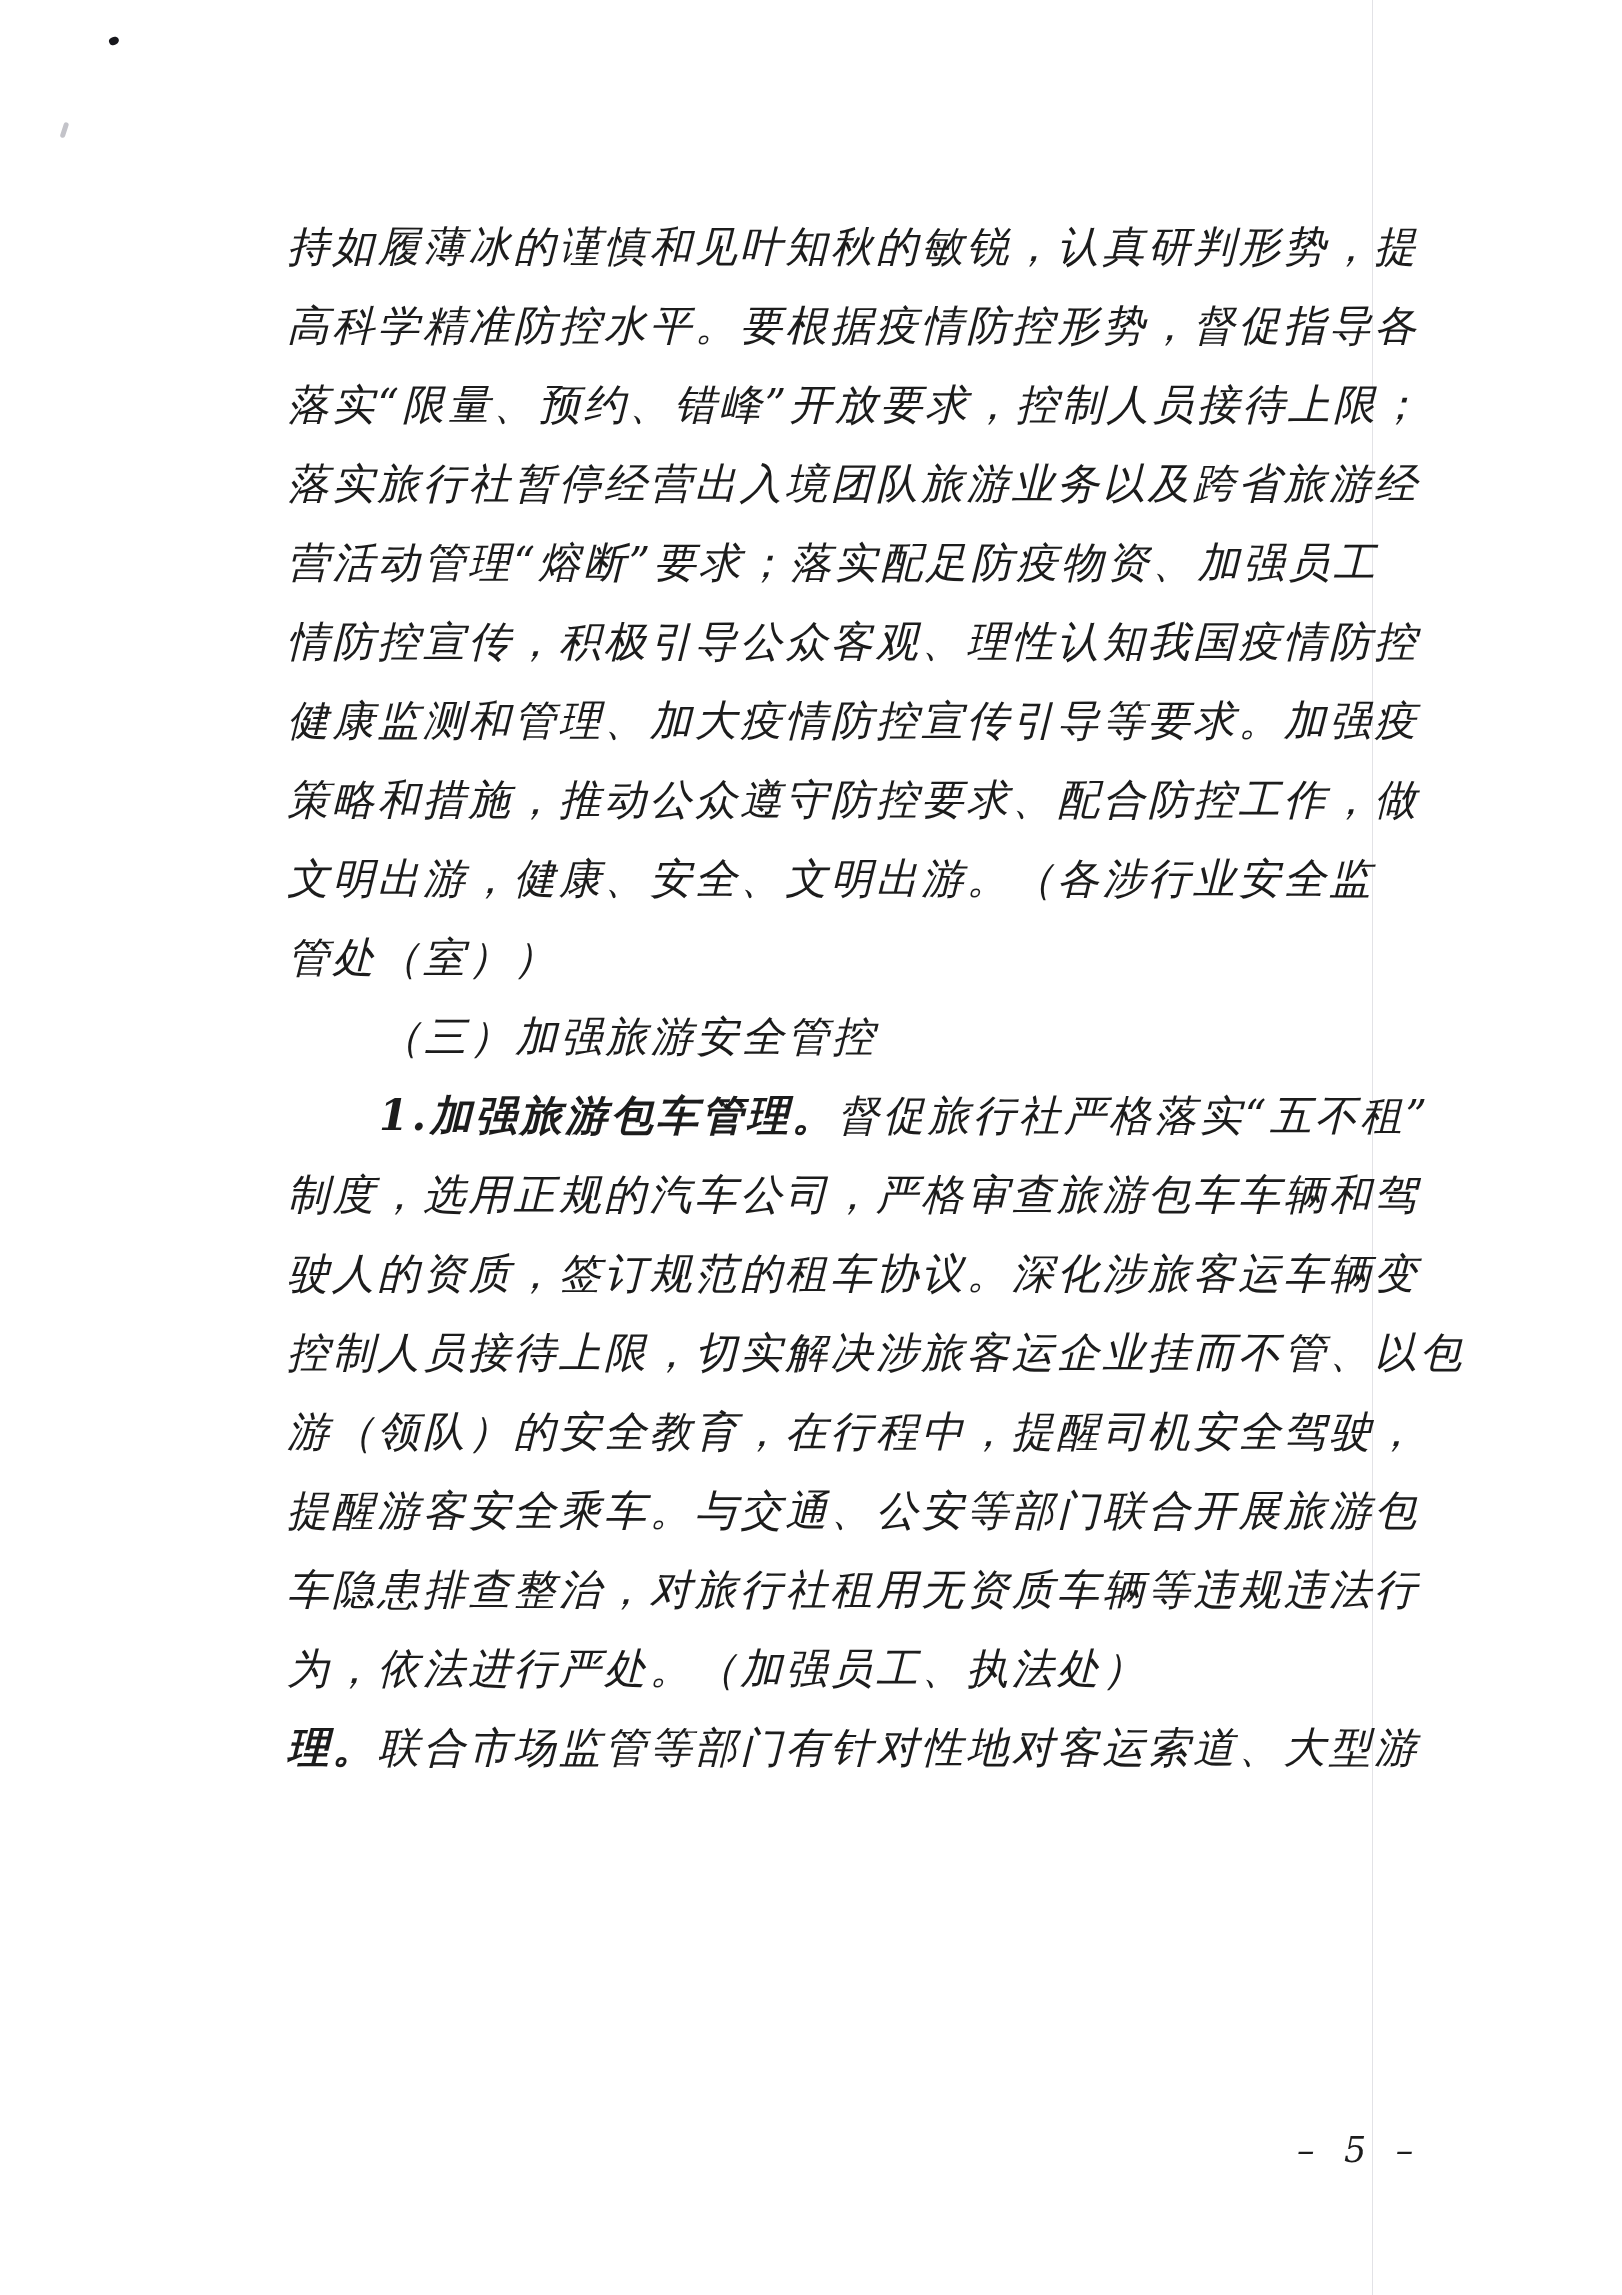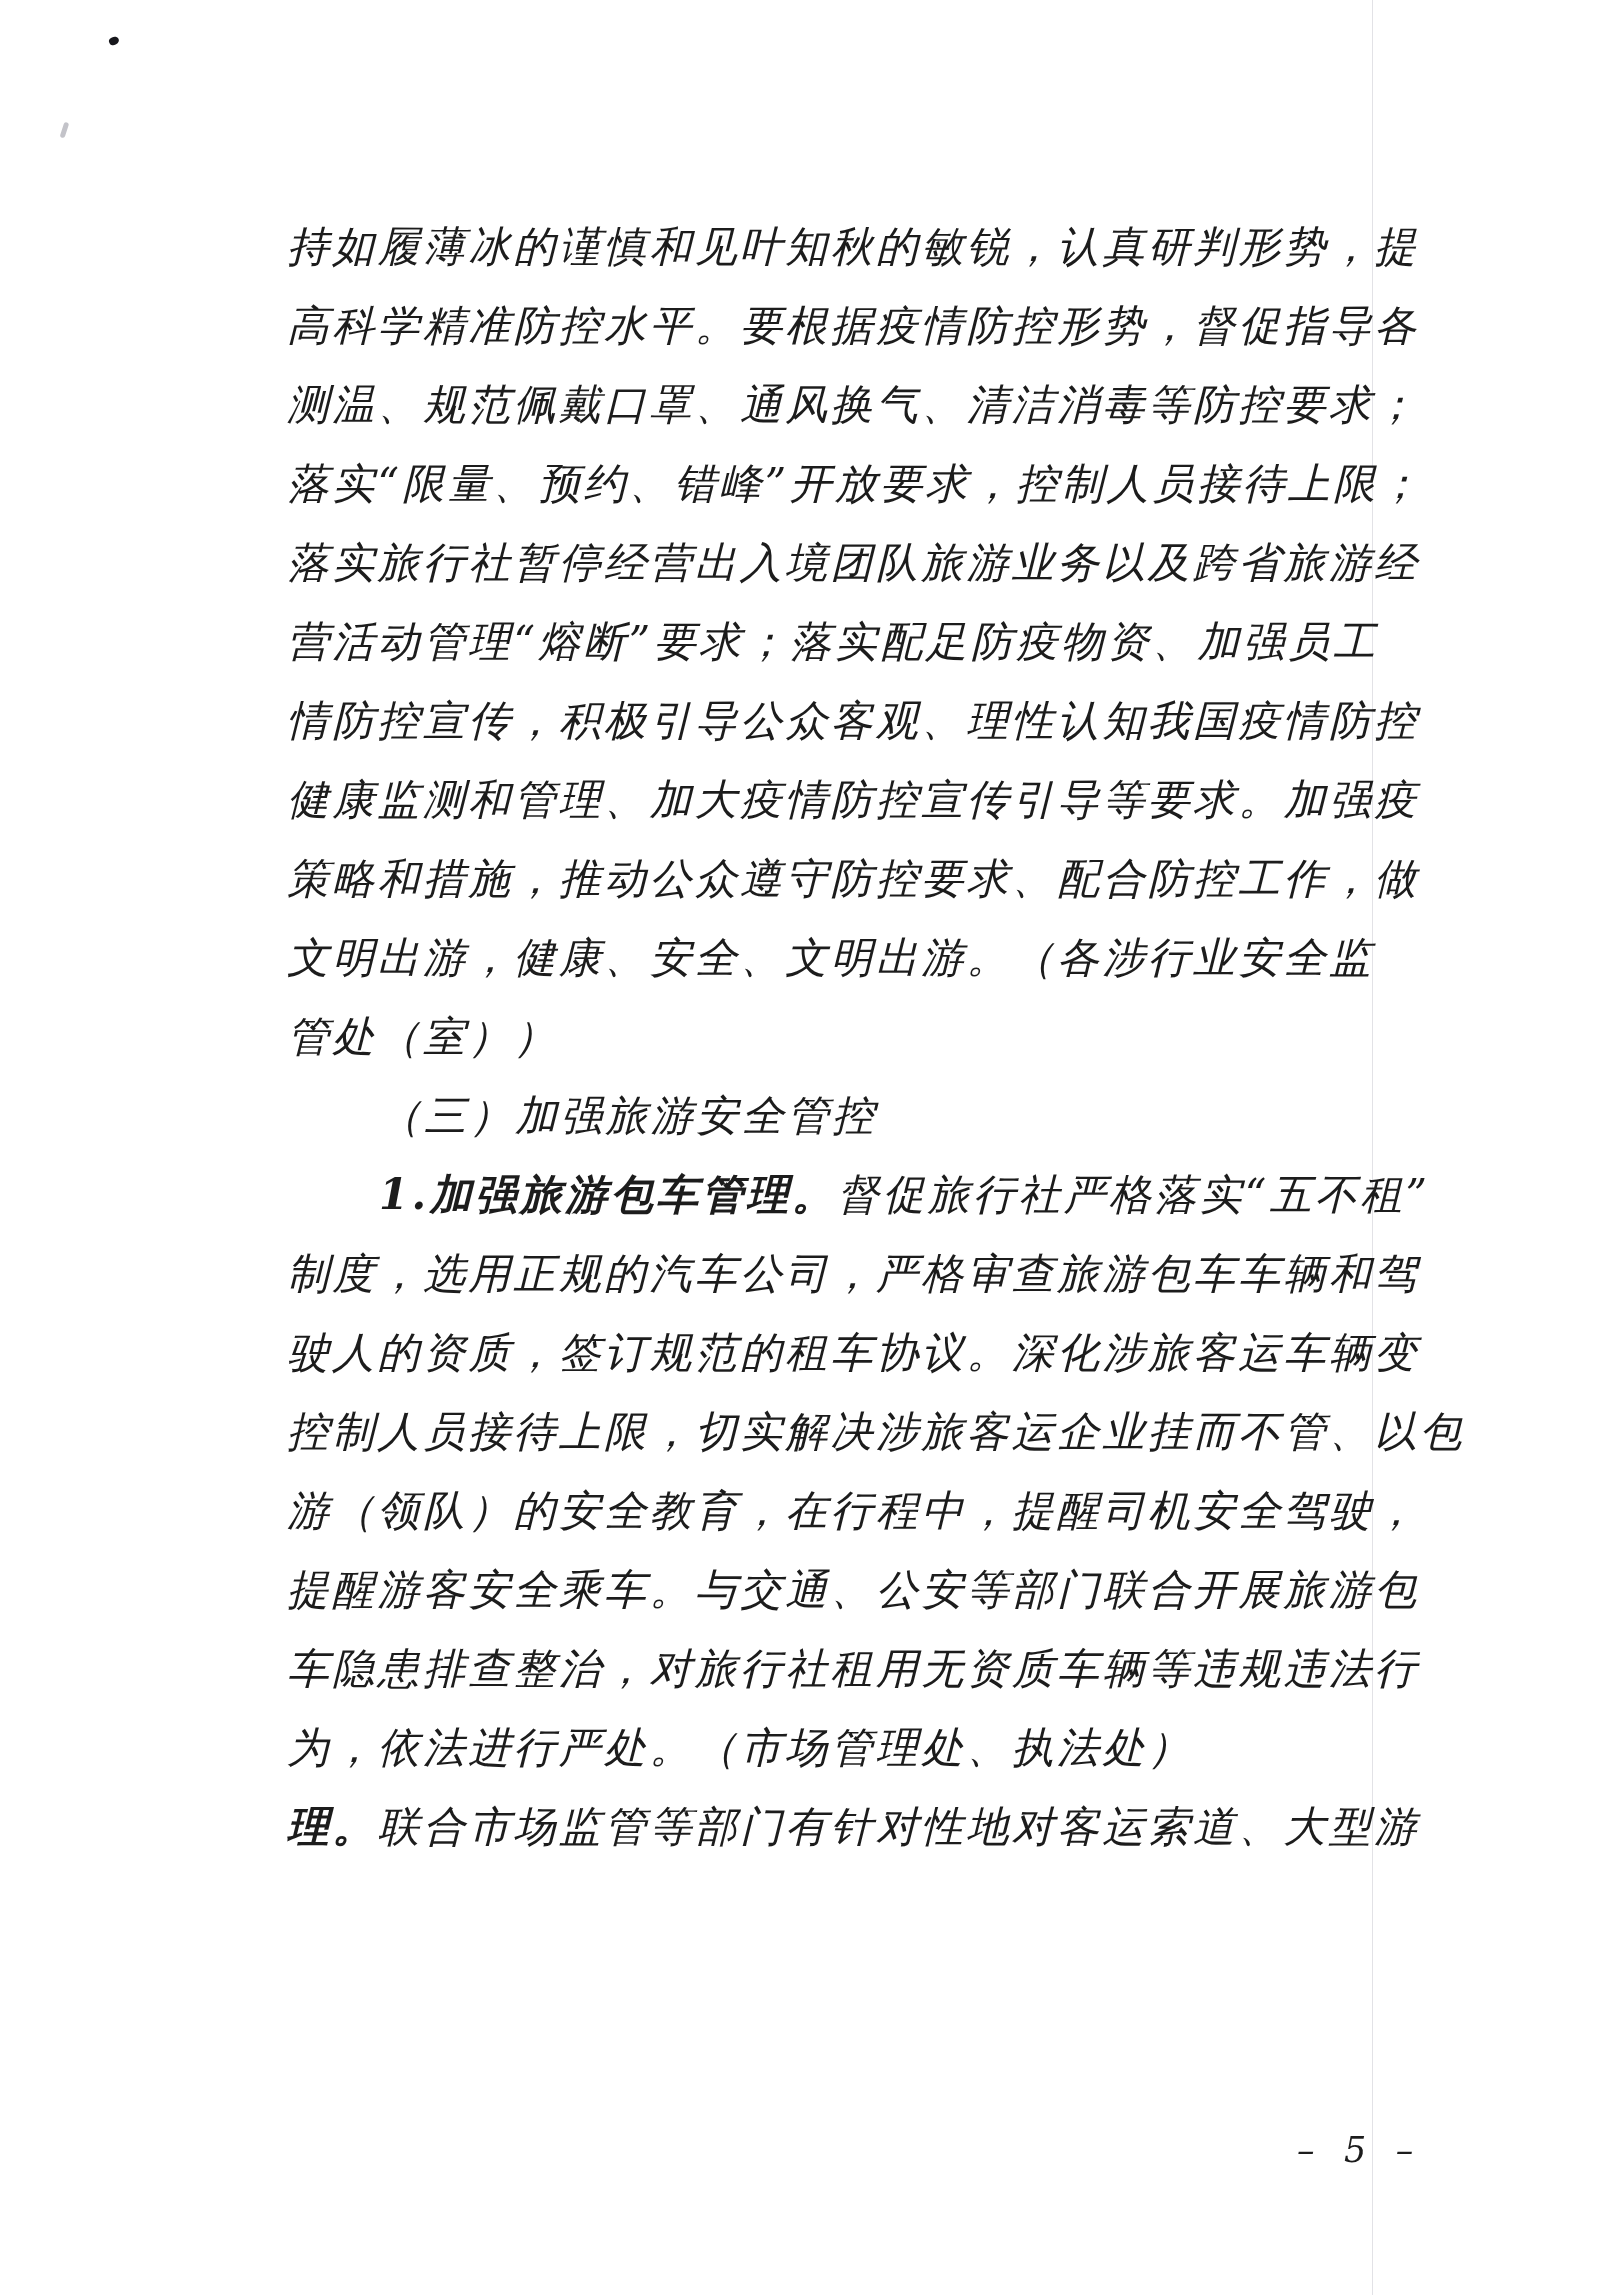--- a/index.html
+++ b/index.html
@@ -69,37 +69,36 @@
 
 <div class="page">
 
   <div class="scan-line-vertical"></div>
   <div class="ink-speck"></div>
   <div class="ink-smudge"></div>
 
   <div class="text-block">
       <div class="line"><span class="">持如履薄冰的谨慎和见叶知秋的敏锐，认真研判形势，提</span></div>
       <div class="line"><span class="">高科学精准防控水平。要根据疫情防控形势，督促指导各</span></div>
-      <div class="line"><span class="">测温、规范佩戴口罩、通风换气、清洁消毒等防控要求；</span></div>
       <div class="line"><span class="">落实“限量、预约、错峰”开放要求，控制人员接待上限；</span></div>
       <div class="line"><span class="">落实旅行社暂停经营出入境团队旅游业务以及跨省旅游经</span></div>
       <div class="line"><span class="">营活动管理“熔断”要求；落实配足防疫物资、加强员工</span></div>
       <div class="line"><span class="">情防控宣传，积极引导公众客观、理性认知我国疫情防控</span></div>
       <div class="line"><span class="">健康监测和管理、加大疫情防控宣传引导等要求。加强疫</span></div>
       <div class="line"><span class="">策略和措施，推动公众遵守防控要求、配合防控工作，做</span></div>
       <div class="line"><span class="">文明出游，健康、安全、文明出游。（各涉行业安全监</span></div>
       <div class="line"><span class="">管处（室））</span></div>
       <div class="line indent"><span class="kaiti">（三）加强旅游安全管控</span></div>
       <div class="line indent"><span class="bold ">1.加强旅游包车管理。</span><span class="kaiti">督促旅行社严格落实“五不租”</span></div>
       <div class="line"><span class="kaiti">制度，选用正规的汽车公司，严格审查旅游包车车辆和驾</span></div>
       <div class="line"><span class="kaiti">驶人的资质，签订规范的租车协议。深化涉旅客运车辆变</span></div>
       <div class="line"><span class="kaiti">控制人员接待上限，切实解决涉旅客运企业挂而不管、以包</span></div>
       <div class="line"><span class="kaiti">游（领队）的安全教育，在行程中，提醒司机安全驾驶，</span></div>
       <div class="line"><span class="kaiti">提醒游客安全乘车。与交通、公安等部门联合开展旅游包</span></div>
       <div class="line"><span class="kaiti">车隐患排查整治，对旅行社租用无资质车辆等违规违法行</span></div>
-      <div class="line"><span class="kaiti">为，依法进行严处。（市场管理处、执法处）</span></div>
+      <div class="line"><span class="kaiti">为，依法进行严处。（加强员工、执法处）</span></div>
       <div class="line"><span class="bold ">理。</span><span class="kaiti">联合市场监管等部门有针对性地对客运索道、大型游</span></div>
     </div>
 
   <div class="page-number">– 5 –</div>
 
 </div>
 
 
 </body></html>

